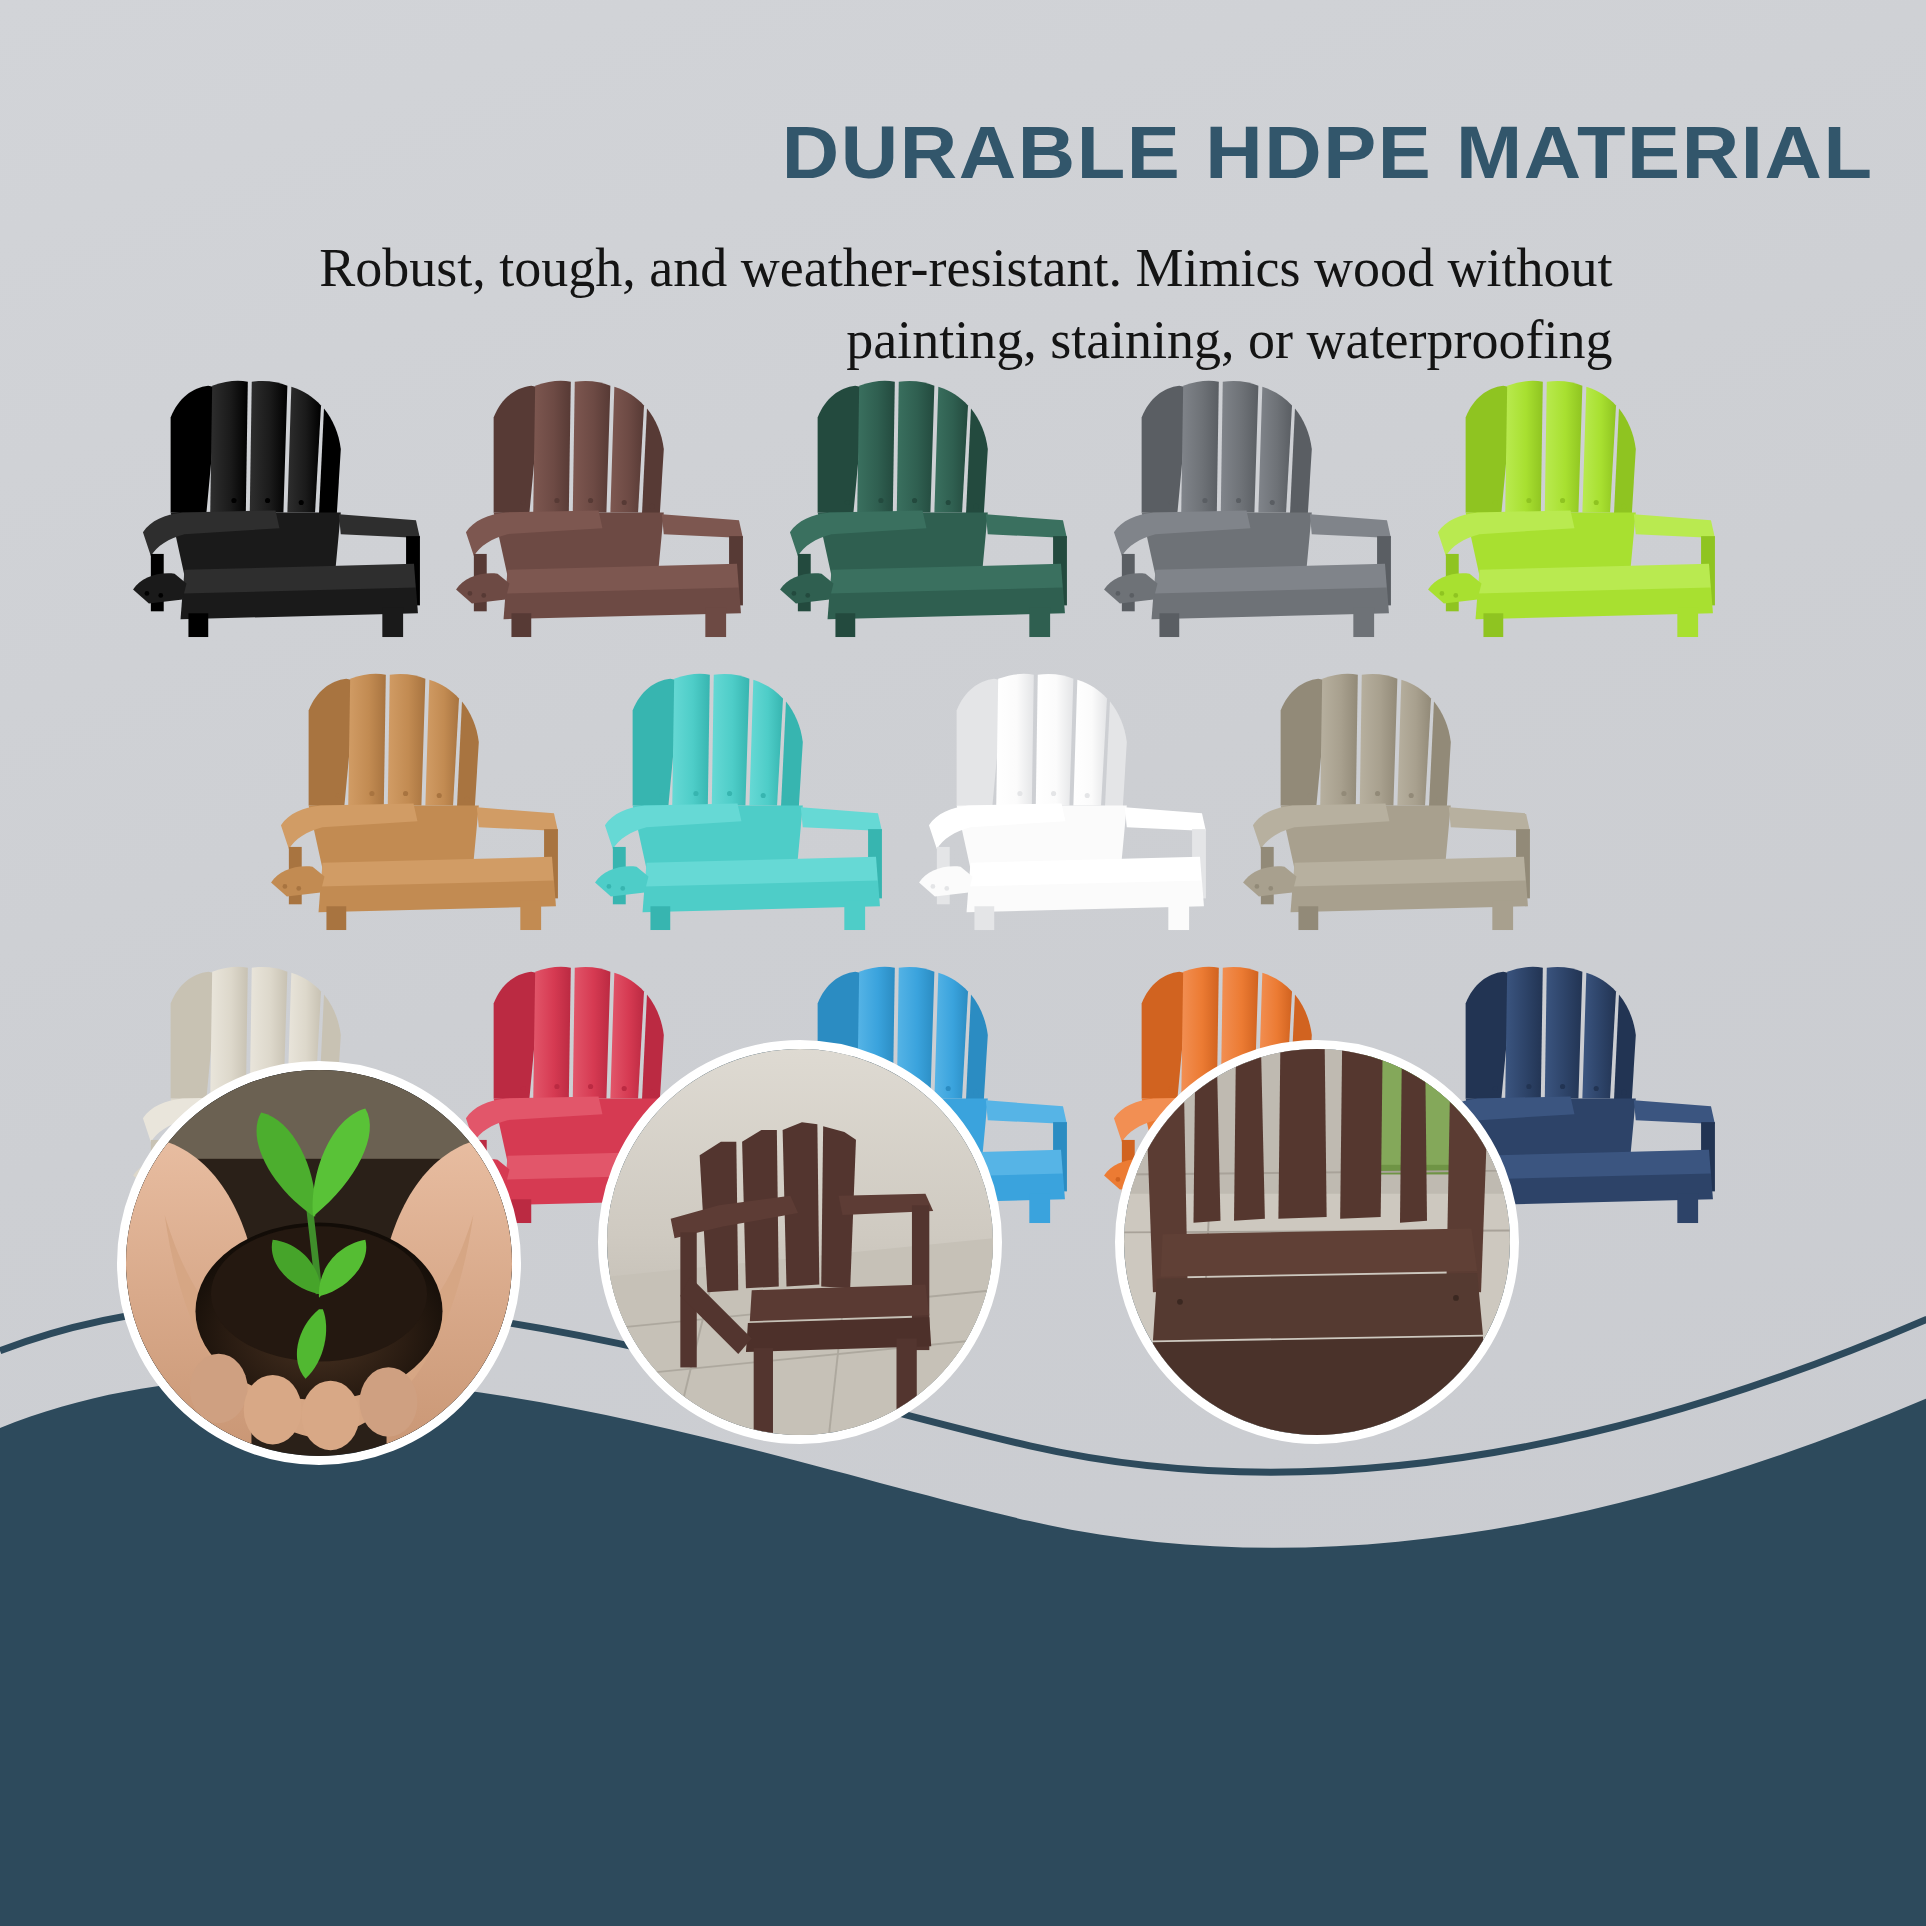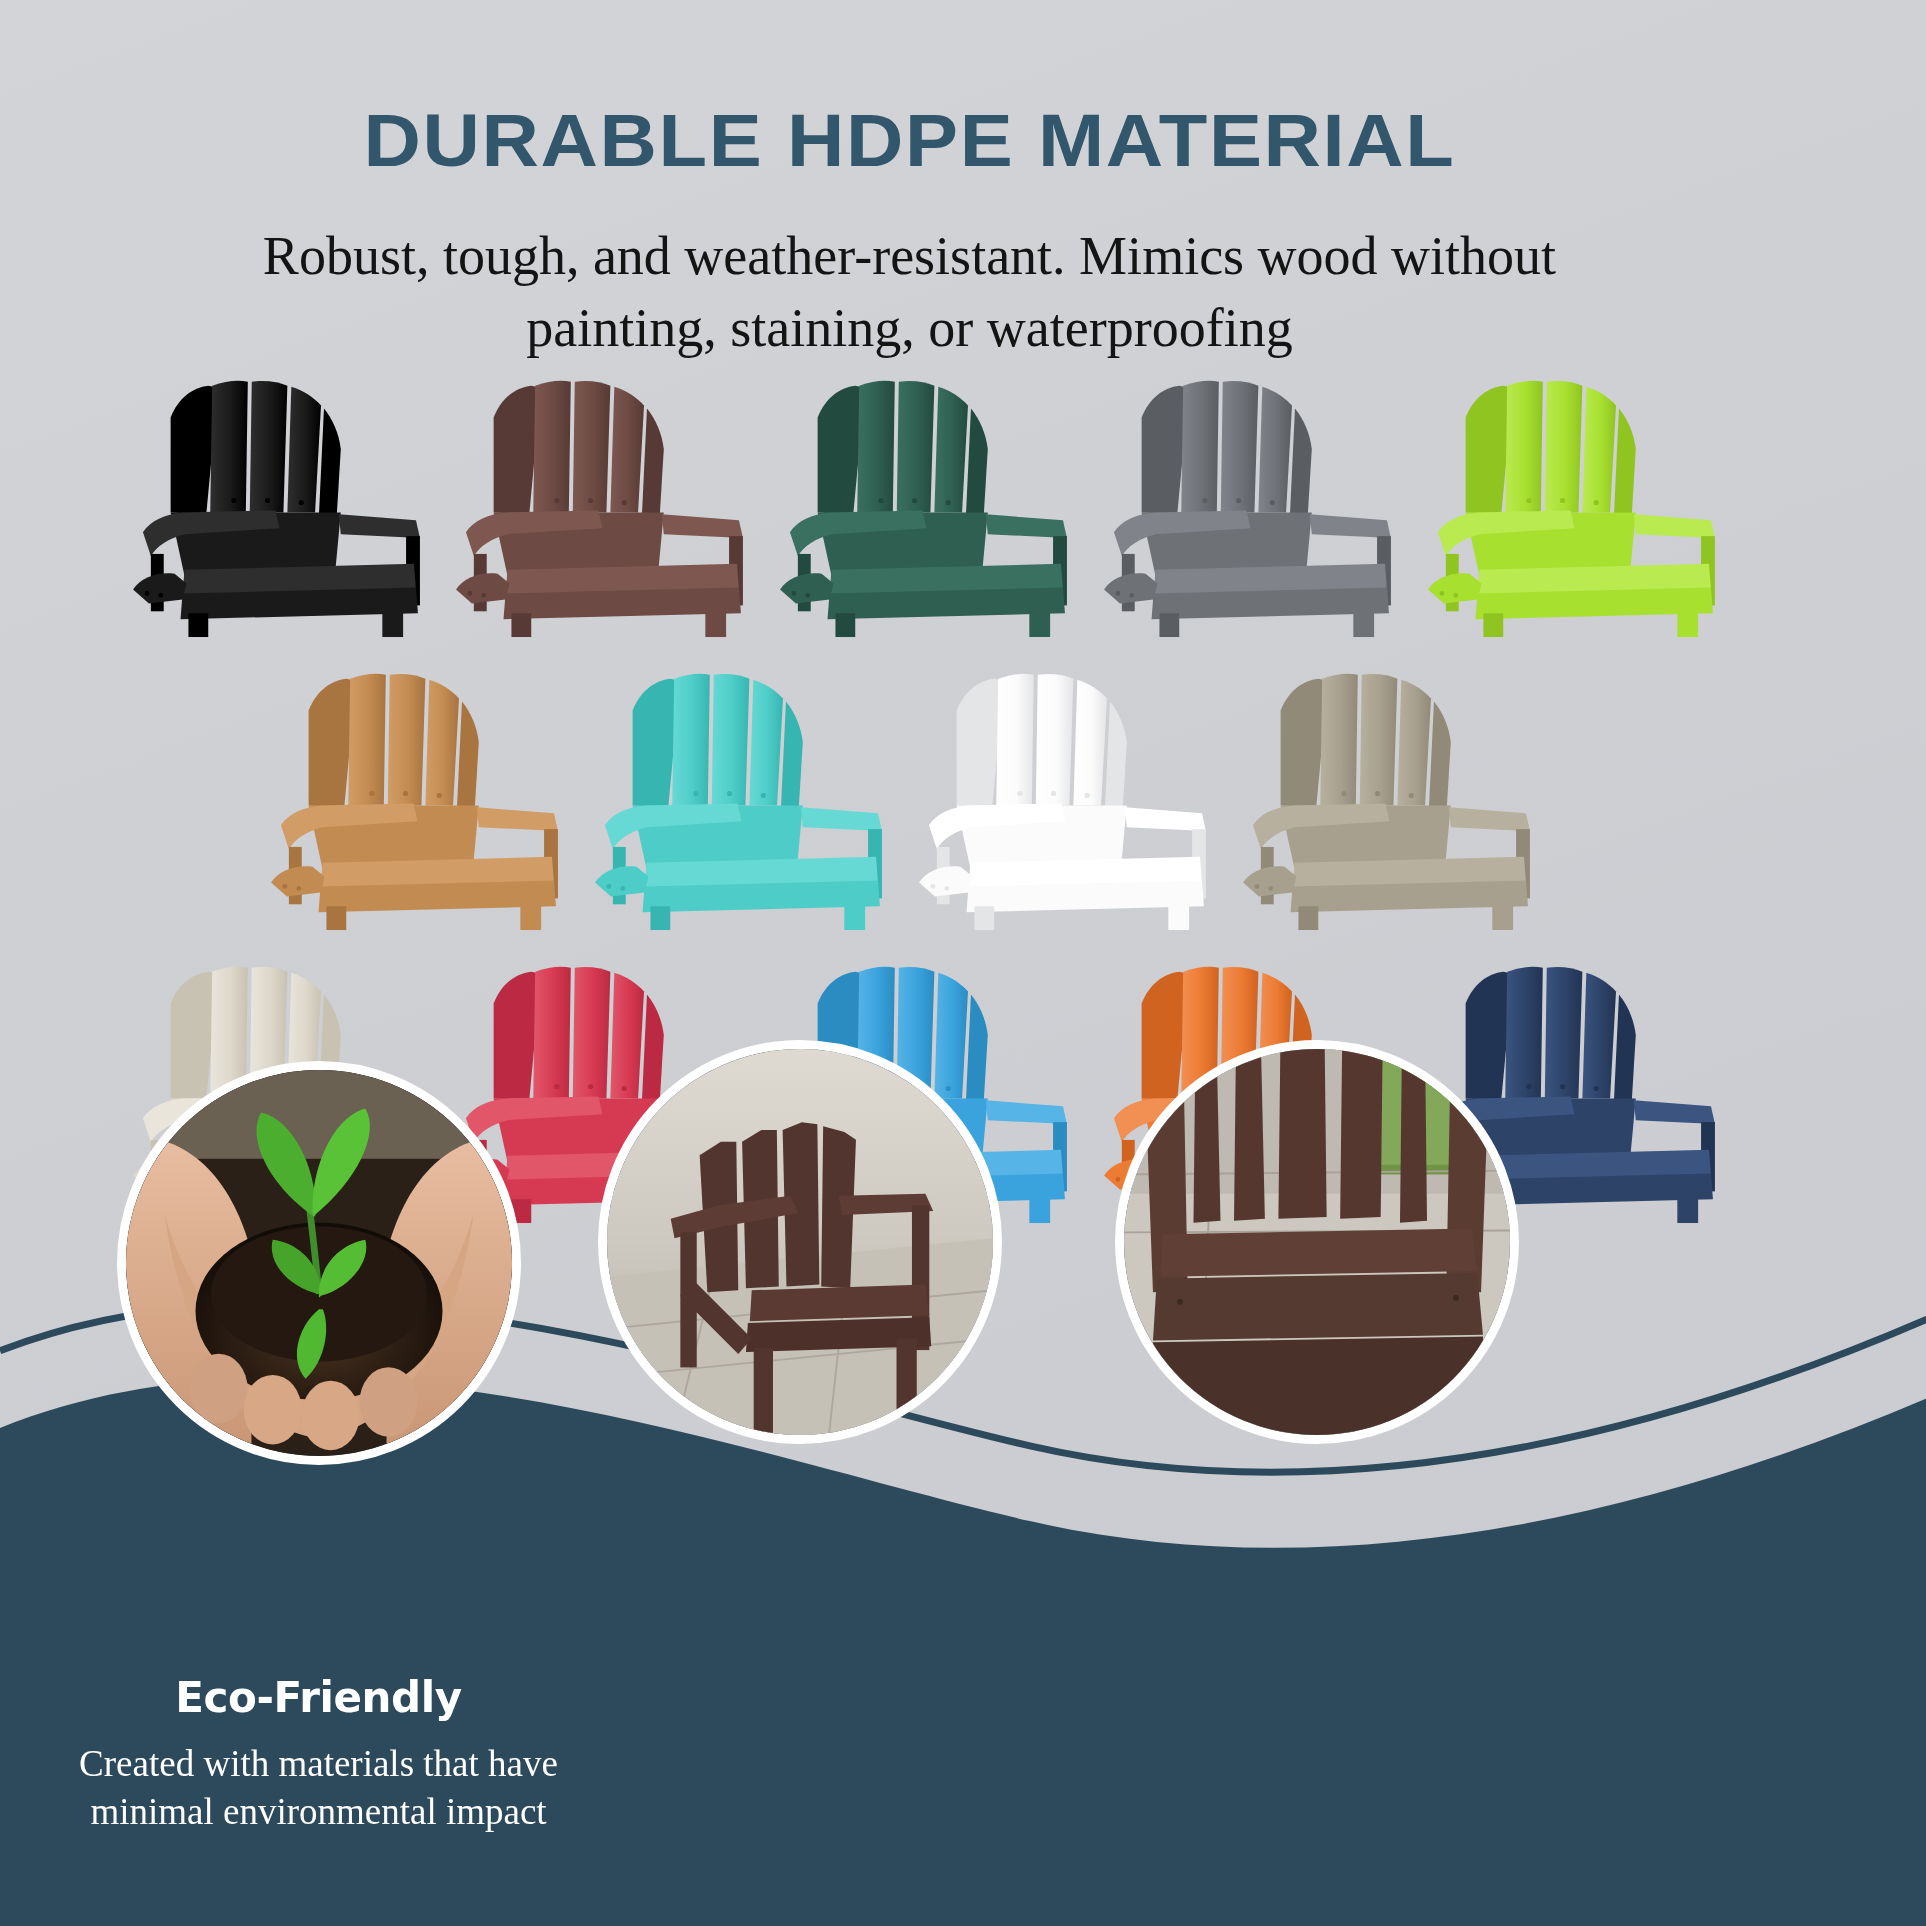--- a/index.html
+++ b/index.html
@@ -10,21 +10,21 @@
     position:relative;
   }
 
   #stage {
     position:absolute; inset:0;
     background: linear-gradient(160deg,#d2d4d8 0%,#cdcfd3 45%,#c9cbd0 100%);
     overflow:hidden;
   }
 
   
-  #header { position:absolute; top:0; left:0; width:1819px; text-align:center; }
+  #header { position:absolute; top:12px; left:0; width:1819px; text-align:right; }
   #title {
     margin-top:103px;
     font-family:"Liberation Sans", sans-serif;
     font-weight:700;
     font-size:75px;
     letter-spacing:1.5px;
     color:#32566b;
     transform:scaleX(1.06);
     line-height:1;
   }
@@ -869,21 +869,17 @@
 
         <path d="M40,192 L360,186 L366,230 L38,236 Z" fill="#604036"></path>
         <path d="M34,238 L366,232 L372,296 L30,302 Z" fill="#553a31"></path>
         <path d="M30,304 L372,298 L374,400 L28,400 Z" fill="#4a322a"></path>
         <circle cx="58" cy="262" r="3" fill="#3b2821"></circle>
         <circle cx="344" cy="258" r="3" fill="#3b2821"></circle>
       </svg>
     </div>
   </div>
 
-  <div class="feature" id="feature-1">
-    <div class="feature-title">Eco-Friendly</div>
-    <div class="feature-desc">Created with materials that have minimal environmental impact</div>
-  </div>
   <div class="feature" id="feature-2">
   </div>
 
 </div>
 
 
 </body></html>

